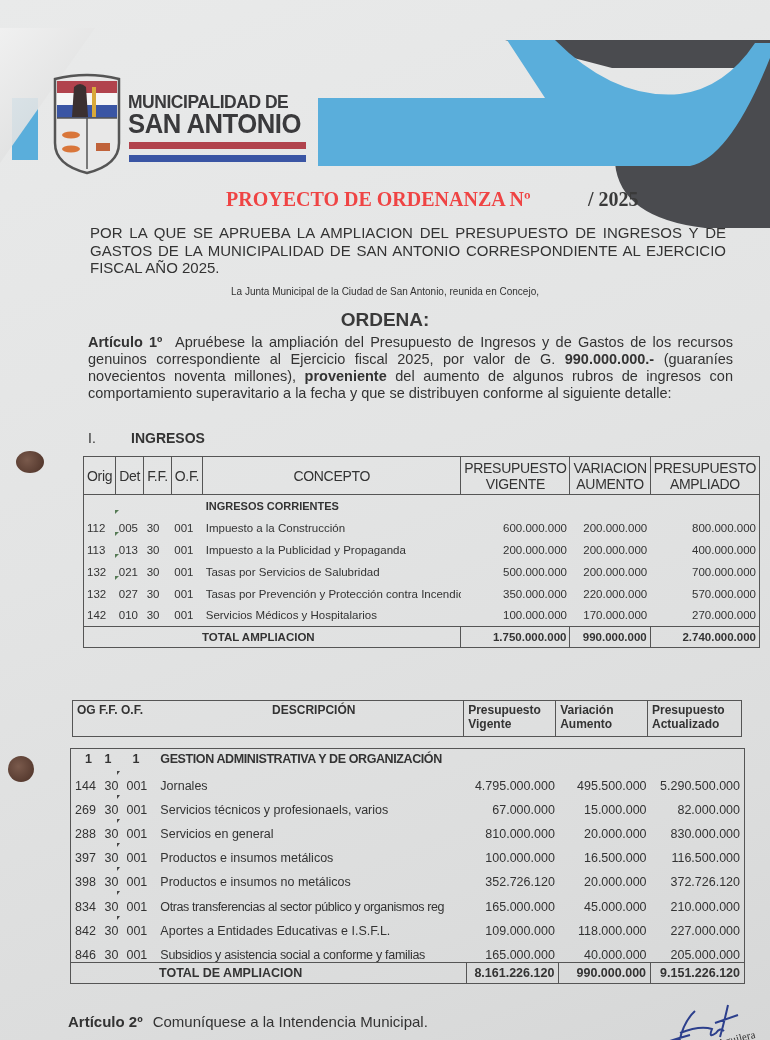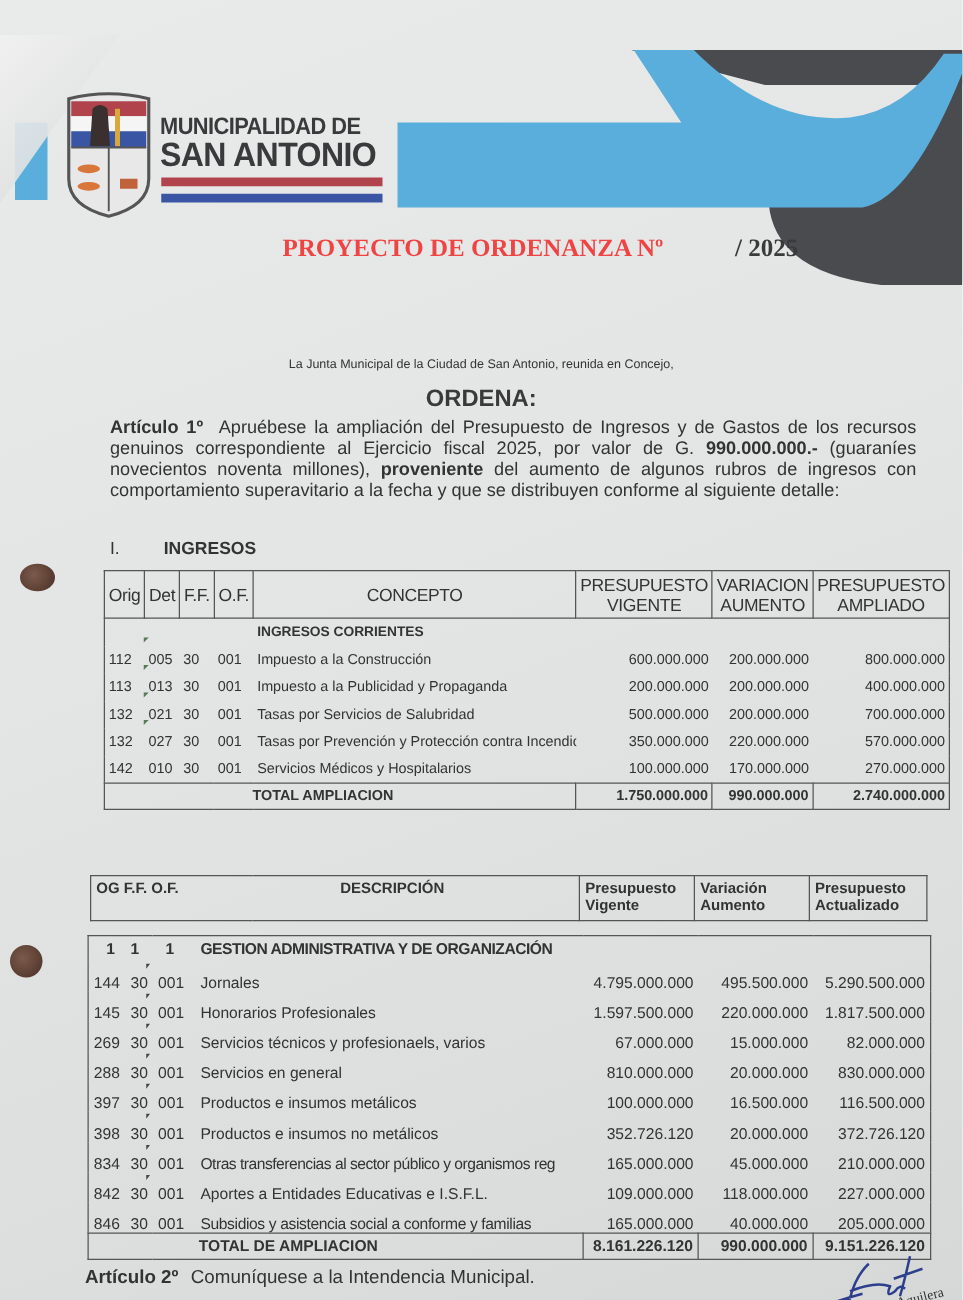--- a/index.html
+++ b/index.html
@@ -125,20 +125,21 @@
   <div class="brand">
     <span class="l1">MUNICIPALIDAD DE</span>
     <span class="l2">SAN ANTONIO</span>
   </div>
   <div class="brand-red"></div>
   <div class="brand-blue"></div>
 
   <div class="doc-title">PROYECTO DE ORDENANZA Nº</div>
   <div class="doc-year">/ 2025</div>
 
+  <div class="para-upper">POR LA QUE SE APRUEBA LA AMPLIACION DEL PRESUPUESTO DE INGRESOS Y DE GASTOS DE LA MUNICIPALIDAD DE SAN ANTONIO CORRESPONDIENTE AL EJERCICIO FISCAL AÑO 2025.</div>
   <div class="junta">La Junta Municipal de la Ciudad de San Antonio, reunida en Concejo,</div>
   <div class="ordena">ORDENA:</div>
 
   <div class="art1">
     <b>Artículo 1º</b>&nbsp;&nbsp;<span>Apruébese la ampliación del Presupuesto de Ingresos y de Gastos de los recursos genuinos correspondiente al Ejercicio fiscal 2025, por valor de G. </span><b>990.000.000.-</b><span> (guaraníes novecientos noventa millones), </span><b>proveniente</b><span> del aumento de algunos rubros de ingresos con comportamiento superavitario a la fecha y que se distribuyen conforme al siguiente detalle:</span>
   </div>
 
   <div class="sec1">
     <span class="roman">I.</span><span>INGRESOS</span>
   </div>
@@ -271,29 +272,20 @@
       <tr>
         <td>144</td>
         <td>30</td>
         <td class="tick2">001</td>
         <td>Jornales</td>
         <td class="num">4.795.000.000</td>
         <td class="num">495.500.000</td>
         <td class="num">5.290.500.000</td>
       </tr>
       <tr>
-        <td>145</td>
-        <td>30</td>
-        <td class="tick2">001</td>
-        <td>Honorarios Profesionales</td>
-        <td class="num">1.597.500.000</td>
-        <td class="num">220.000.000</td>
-        <td class="num">1.817.500.000</td>
-      </tr>
-      <tr>
         <td>269</td>
         <td>30</td>
         <td class="tick2">001</td>
         <td>Servicios técnicos y profesionaels, varios</td>
         <td class="num">67.000.000</td>
         <td class="num">15.000.000</td>
         <td class="num">82.000.000</td>
       </tr>
       <tr>
         <td>288</td>

